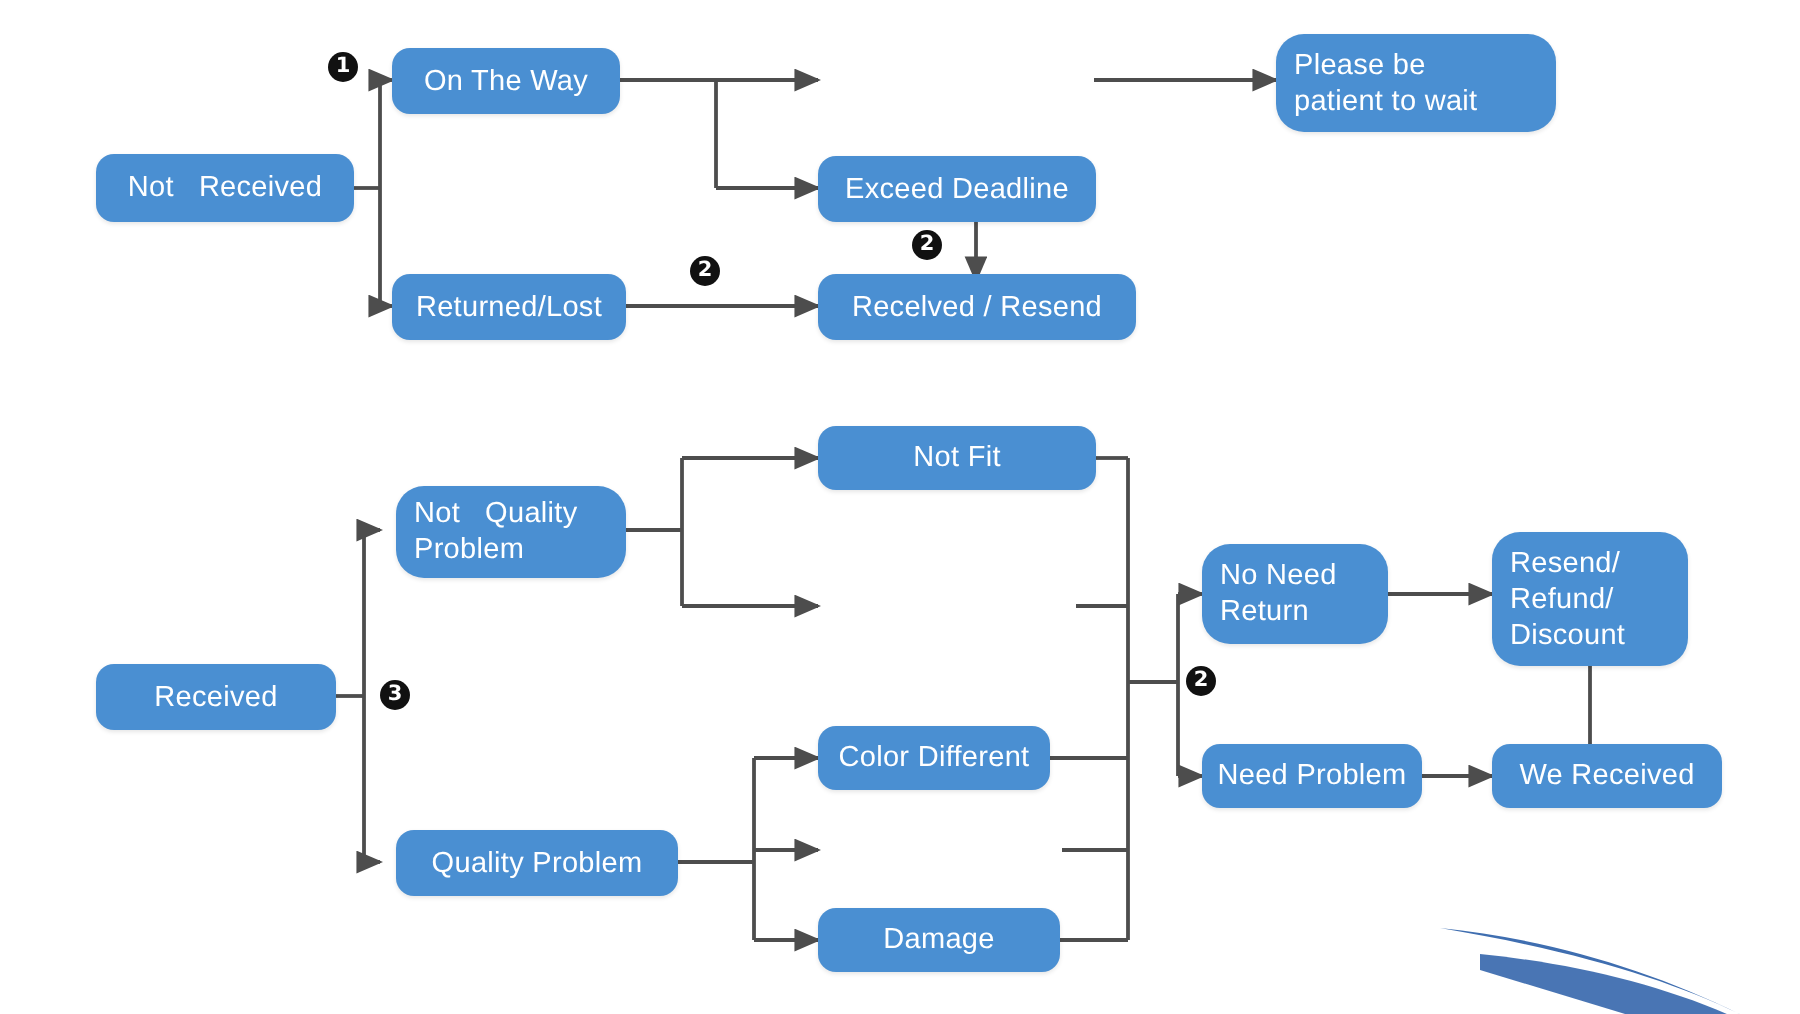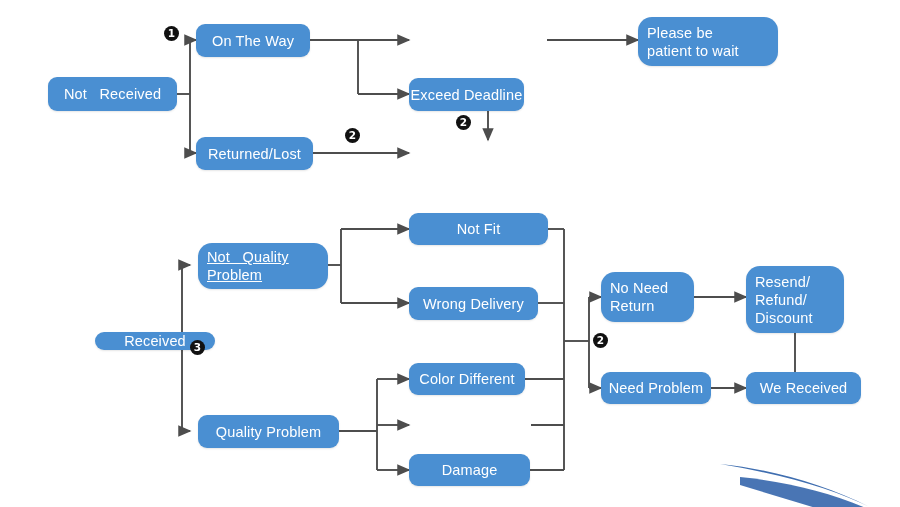--- a/index.html
+++ b/index.html
@@ -130,36 +130,36 @@
     <path d="M30,40 C90,46 145,62 185,86 L185,95 L30,48 Z" fill="#3f6eb0" opacity="0.95"></path>
   </svg>
 
   <div class="node center" style="left:48px;  top:77px;  width:129px; height:34px;">Not   Received</div>
 
   <div class="node center" style="left:196px; top:24px;  width:114px; height:33px;">On The Way</div>
 
   <div class="node center" style="left:196px; top:137px; width:117px; height:33px;">Returned/Lost</div>
 
 
-  <div class="node center" style="left:409px; top:78px;  width:115px; height:33px;">Exceed Deadline</div>
+  <div class="node center" style="left:409px; top:78px;  width:139px; height:33px;">Exceed Deadline</div>
 
+  <div class="node center" style="left:409px; top:137px; width:159px; height:33px;">Recelved / Resend</div>
 
   <div class="node left" style="left:638px; top:17px;  width:140px; height:49px;">Please be
 patient to wait</div>
 
-  <div class="node center" style="left:48px;  top:332px; width:120px; height:18px;margin-left:47px;">Received</div>
+  <div class="node center" style="left:48px;  top:332px; width:120px; height:33px;">Received</div>
 
-  <div class="node left" style="left:198px; top:243px; width:130px; height:46px;text-decoration:underline;">Not   Quality
+  <div class="node left" style="left:198px; top:243px; width:115px; height:46px;">Not   Quality
 Problem</div>
 
   <div class="node center" style="left:198px; top:415px; width:141px; height:33px;">Quality Problem</div>
 
   <div class="node center" style="left:409px; top:213px; width:139px; height:32px;">Not Fit</div>
 
-  <div class="node center" style="left:409px; top:287px; width:129px; height:33px;">Wrong Delivery</div>
 
   <div class="node center" style="left:409px; top:363px; width:116px; height:32px;">Color Different</div>
 
 
   <div class="node center" style="left:409px; top:454px; width:121px; height:32px;">Damage</div>
 
   <div class="node left" style="left:601px; top:272px; width:93px;  height:50px;">No Need
 Return</div>
 
   <div class="node center" style="left:601px; top:372px; width:110px; height:32px;">Need Problem</div>

